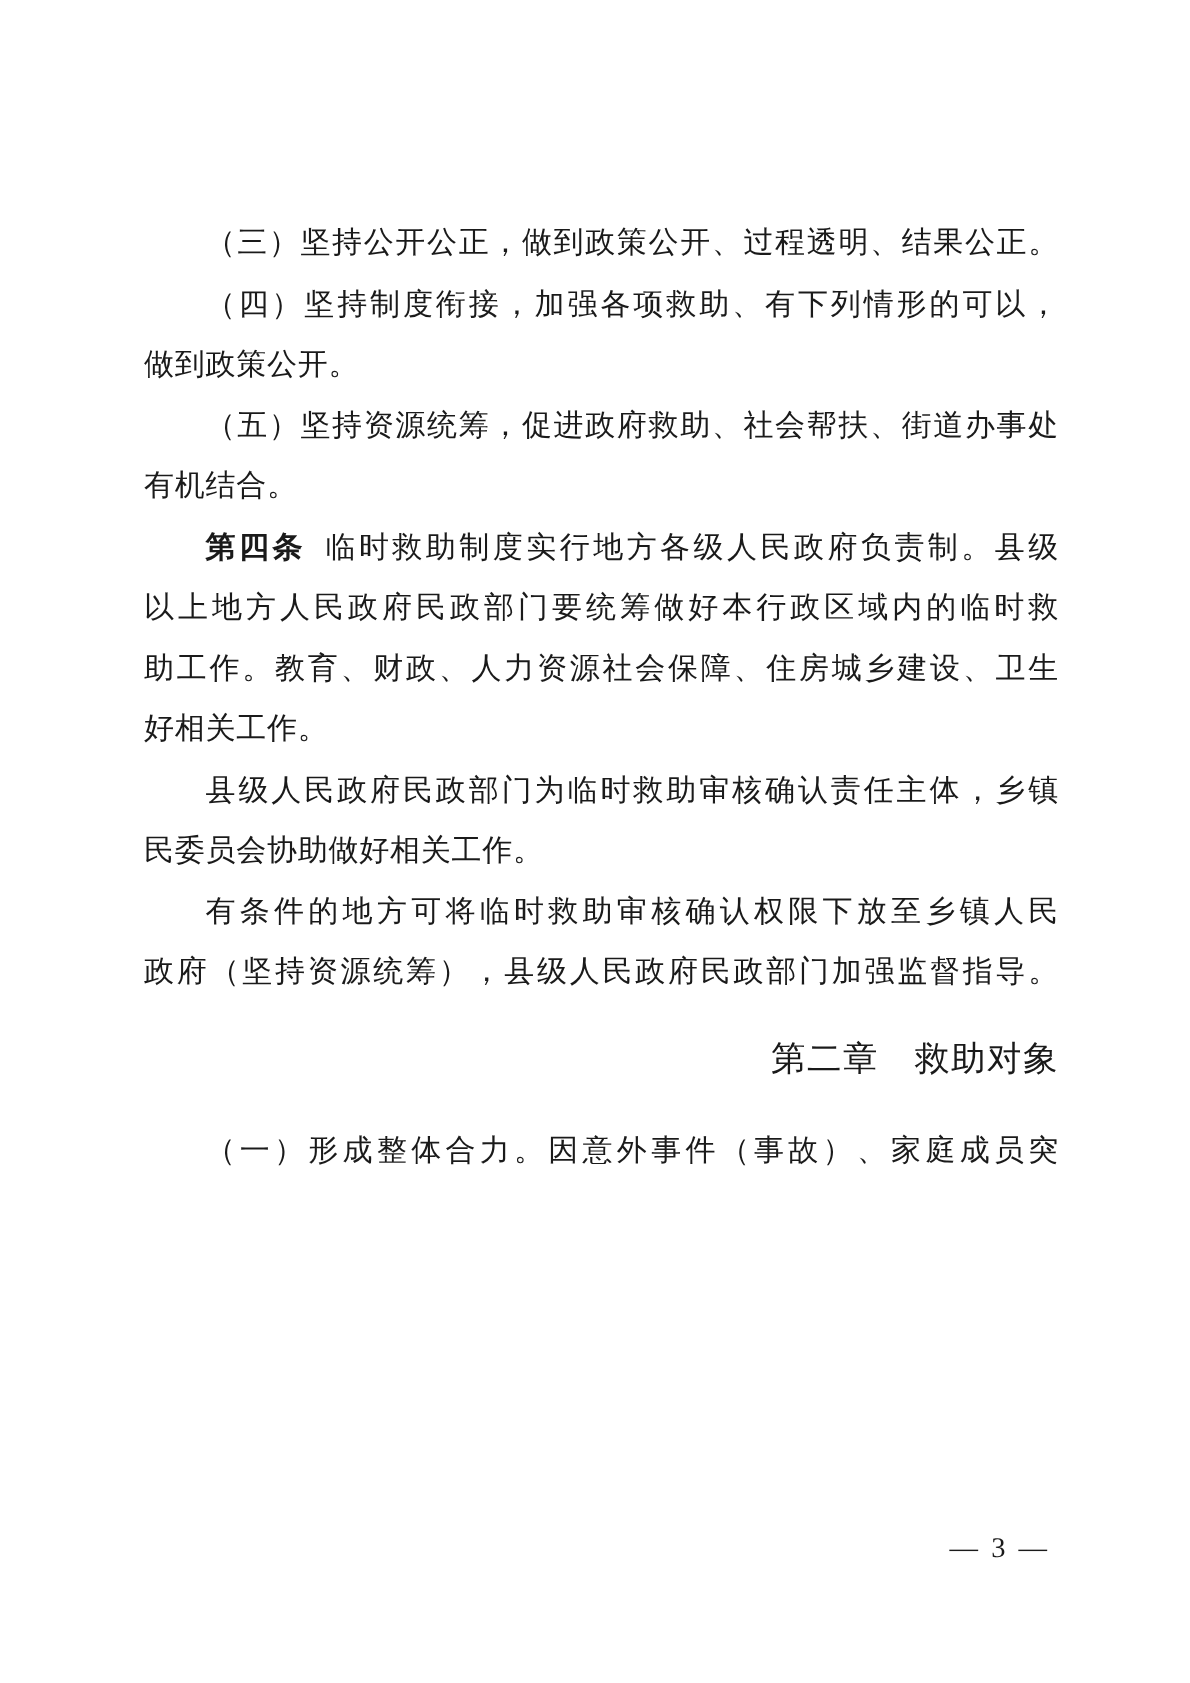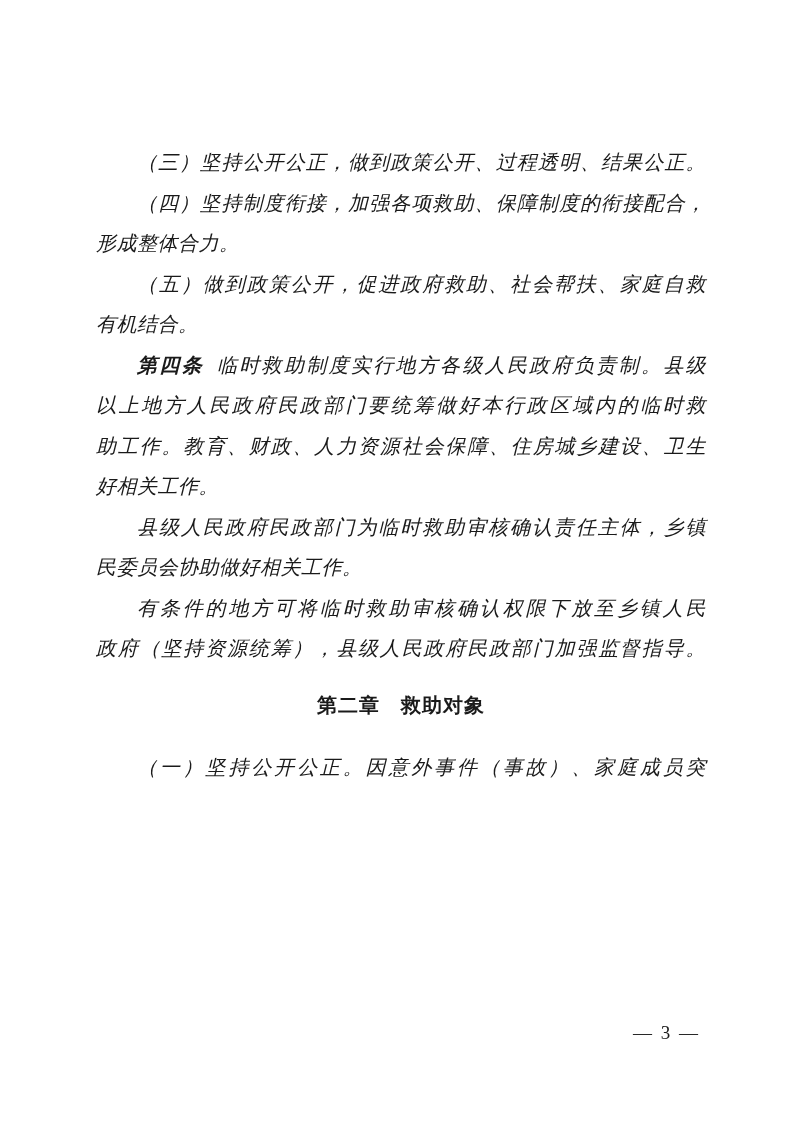--- a/index.html
+++ b/index.html
@@ -22,41 +22,40 @@
     top: 142px;
     width: 610px;
   }
   .para { margin: 0; }
   .line {
     font-size: 20px;
     line-height: 40.5px;
     height: 40.5px;
     white-space: nowrap;
     letter-spacing: 0.5px;
-    font-style: italic;
   }
   .line.fill {
     text-align: justify;
     text-align-last: justify;
   }
   .line.indent {
     padding-left: 41px;
   }
   .lead {
     font-weight: bold;
     margin-right: 13px;
   }
   .heading-block {
     margin: 16px 0 22px 0;
     height: 40.5px;
     line-height: 40.5px;
-    text-align: center;
+    text-align: right;
     font-family: "Liberation Sans", "DejaVu Sans", sans-serif;
-    font-weight: bold;
-    font-size: 20px;
+    font-weight: normal;
+    font-size: 23px;
     letter-spacing: 1px;
   }
   .page-number {
     position: absolute;
     top: 1022px;
     right: 93px;
     font-size: 19px;
     letter-spacing: 2px;
     color: #1a1a1a;
     font-family: "Liberation Serif", "DejaVu Serif", serif;
@@ -64,40 +63,40 @@
 </style>
 </head>
 <body>
 
 <div class="page">
   <div class="doc">
       <div class="para">
         <div class="line fill indent"><span>（三）坚持公开公正，做到政策公开、过程透明、结果公正。</span></div>
       </div>
       <div class="para">
-        <div class="line fill indent"><span>（四）坚持制度衔接，加强各项救助、保障制度的衔接配合，</span></div>
-        <div class="line"><span>形成整体合力。</span></div>
+        <div class="line fill indent"><span>（四）坚持制度衔接，加强各项救助、有下列情形的可以，</span></div>
+        <div class="line"><span>做到政策公开。</span></div>
       </div>
       <div class="para">
-        <div class="line fill indent"><span>（五）做到政策公开，促进政府救助、社会帮扶、家庭自救</span></div>
+        <div class="line fill indent"><span>（五）坚持资源统筹，促进政府救助、社会帮扶、街道办事处</span></div>
         <div class="line"><span>有机结合。</span></div>
       </div>
       <div class="para">
         <div class="line fill indent"><span class="lead">第四条</span><span>临时救助制度实行地方各级人民政府负责制。县级</span></div>
         <div class="line fill"><span>以上地方人民政府民政部门要统筹做好本行政区域内的临时救</span></div>
         <div class="line fill"><span>助工作。教育、财政、人力资源社会保障、住房城乡建设、卫生</span></div>
         <div class="line"><span>好相关工作。</span></div>
       </div>
       <div class="para">
         <div class="line fill indent"><span>县级人民政府民政部门为临时救助审核确认责任主体，乡镇</span></div>
         <div class="line"><span>民委员会协助做好相关工作。</span></div>
       </div>
       <div class="para">
         <div class="line fill indent"><span>有条件的地方可将临时救助审核确认权限下放至乡镇人民</span></div>
         <div class="line fill"><span>政府（坚持资源统筹），县级人民政府民政部门加强监督指导。</span></div>
       </div>
       <div class="heading-block">第二章　救助对象</div>
       <div class="para">
-        <div class="line fill indent"><span>（一）坚持公开公正。因意外事件（事故）、家庭成员突</span></div>
+        <div class="line fill indent"><span>（一）形成整体合力。因意外事件（事故）、家庭成员突</span></div>
       </div>
     </div>
   <div class="page-number">— 3 —</div>
 </div>
 
 </body></html>

